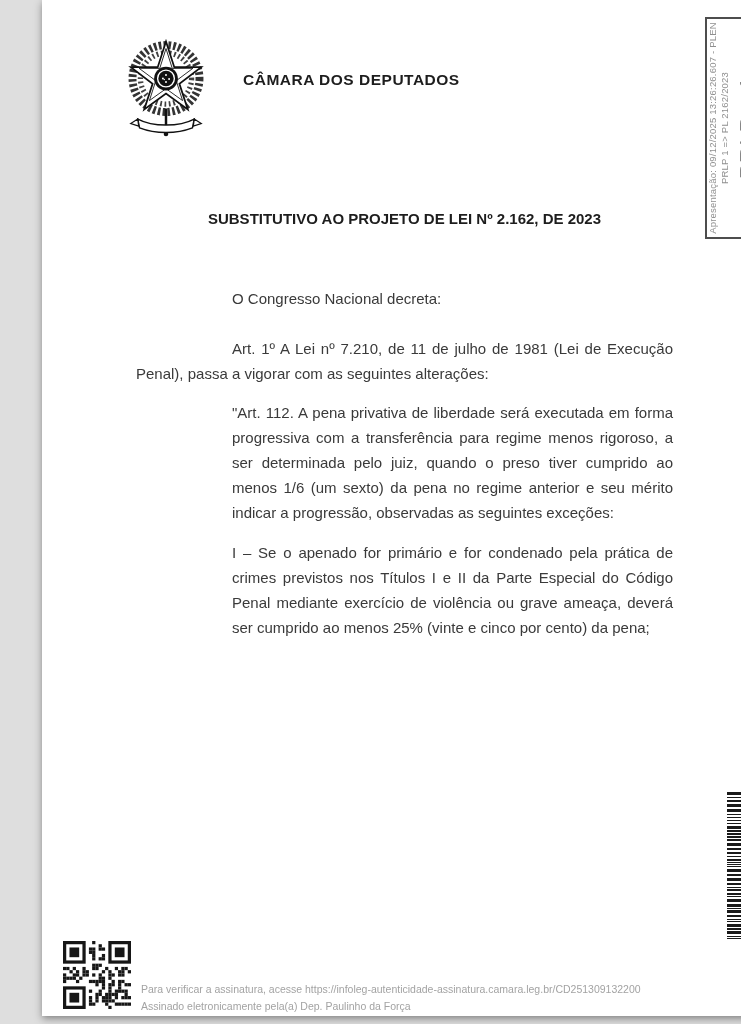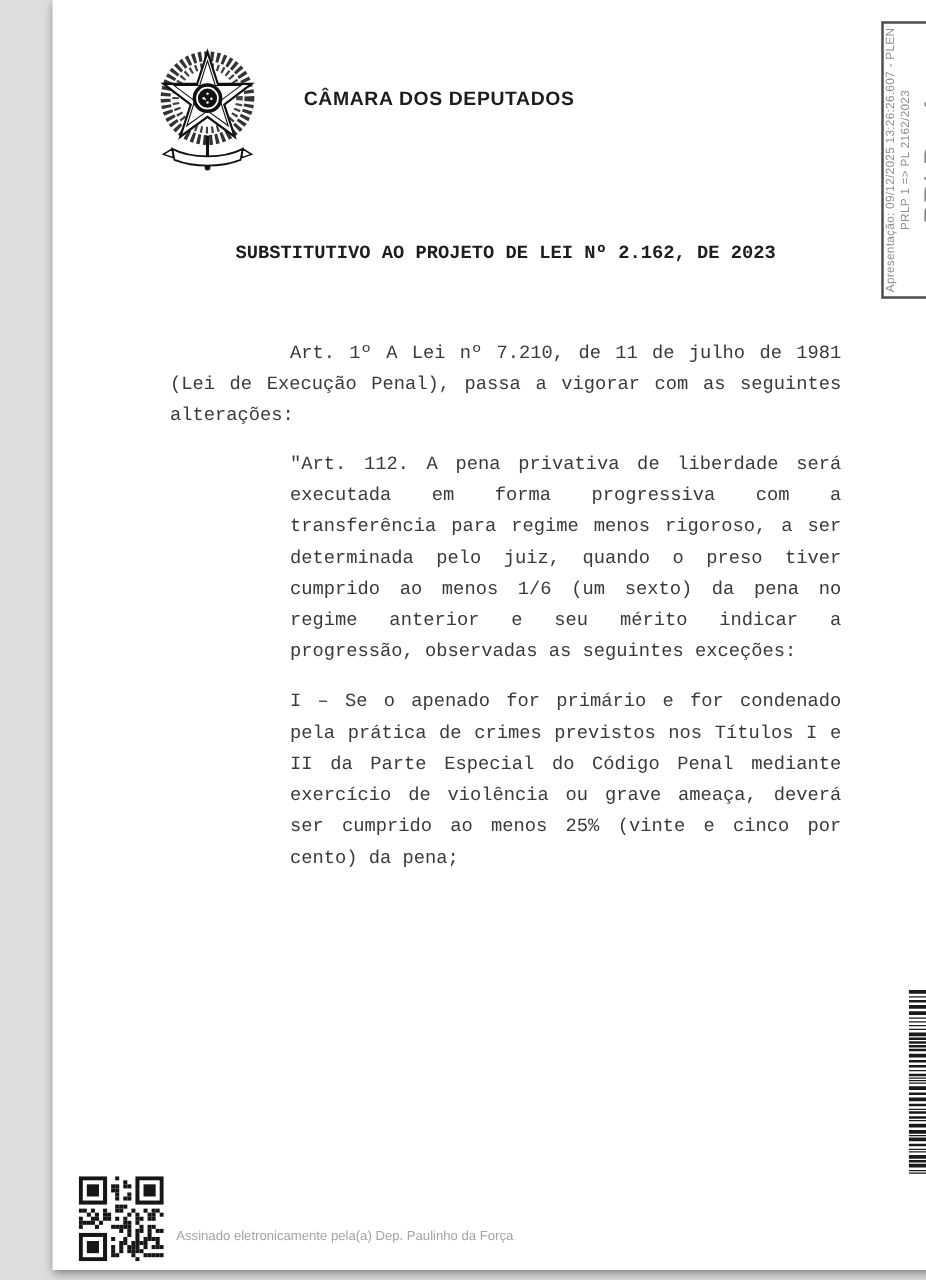--- a/index.html
+++ b/index.html
@@ -38,23 +38,23 @@
   .stamp-inner {
     position: absolute; left: 50%; top: 50%;
     width: 218px; height: 62px;
     transform: translate(-50%,-50%) rotate(-90deg);
     text-align: center; color: #8f8f8f;
   }
   .stamp-small { font-size: 9.5px; line-height: 12px; letter-spacing: .2px; }
   .stamp-big   { font-size: 24px; line-height: 30px; margin-top: 3px; color: #878787; }
   
   .flow {
-    position: absolute; left: 94px; top: 192px;
+    position: absolute; left: 94px; top: 208px;
     width: 537px;
-    color: #3a3a3a; font-size: 15px; line-height: 25px; font-family: Liberation Mono, monospace;
+    color: #3a3a3a; font-size: 15px; line-height: 25px;
   }
   .doc-title {
     text-align: center; font-weight: bold; color: #1d1d1d;
     font-size: 15px; line-height: 22px; margin-bottom: 56px;
   }
   .ementa {
     margin-left: 285px; width: 252px;
     text-align: justify; line-height: 26px;
     margin-bottom: 28px;
   }
@@ -113,20 +113,21 @@
   <div class="stamp">
     <div class="stamp-inner">
       <div class="stamp-small">Apresentação: 09/12/2025 13:26:26.607 - PLEN</div>
       <div class="stamp-small">PRLP 1 =&gt; PL 2162/2023</div>
       <div class="stamp-big">PRLP n.1</div>
     </div>
   </div>
 
   <div class="flow">
     <div class="doc-title">SUBSTITUTIVO AO PROJETO DE LEI Nº 2.162, DE 2023</div>
+    <p class="p-indent mb25">O Congresso Nacional decreta:</p>
     <p class="p-indent mb14">Art. 1º A Lei nº 7.210, de 11 de julho de 1981 (Lei de Execução Penal), passa a vigorar com as seguintes alterações:</p>
     <p class="p-quote mb15">"Art. 112. A pena privativa de liberdade será executada em forma progressiva com a transferência para regime menos rigoroso, a ser determinada pelo juiz, quando o preso tiver cumprido ao menos 1/6 (um sexto) da pena no regime anterior e seu mérito indicar a progressão, observadas as seguintes exceções:</p>
     <p class="p-quote mb15">I – Se o apenado for primário e for condenado pela prática de crimes previstos nos Títulos I e II da Parte Especial do Código Penal mediante exercício de violência ou grave ameaça, deverá ser cumprido ao menos 25% (vinte e cinco por cento) da pena;</p>
   </div>
 
   <svg id="qr" class="qr" viewBox="0 0 68 68" xmlns="http://www.w3.org/2000/svg">
       <rect x="0" y="0" width="22.666666666666668" height="22.666666666666668" fill="#161616"></rect>
       <rect x="3.238095238095238" y="3.238095238095238" width="16.19047619047619" height="16.19047619047619" fill="#fff"></rect>
       <rect x="6.476190476190476" y="6.476190476190476" width="9.714285714285715" height="9.714285714285715" fill="#161616"></rect>
       <rect x="45.333333333333336" y="0" width="22.666666666666668" height="22.666666666666668" fill="#161616"></rect>
@@ -243,20 +244,21 @@
       <rect x="42.095238095238095" y="61.523809523809526" width="3.238095238095238" height="3.238095238095238" fill="#161616"></rect>
       <rect x="51.80952380952381" y="61.523809523809526" width="3.238095238095238" height="3.238095238095238" fill="#161616"></rect>
       <rect x="55.04761904761905" y="61.523809523809526" width="3.238095238095238" height="3.238095238095238" fill="#161616"></rect>
       <rect x="58.285714285714285" y="61.523809523809526" width="3.238095238095238" height="3.238095238095238" fill="#161616"></rect>
       <rect x="61.523809523809526" y="61.523809523809526" width="3.238095238095238" height="3.238095238095238" fill="#161616"></rect>
       <rect x="64.76190476190476" y="61.523809523809526" width="3.238095238095238" height="3.238095238095238" fill="#161616"></rect>
       <rect x="45.333333333333336" y="64.76190476190476" width="3.238095238095238" height="3.238095238095238" fill="#161616"></rect>
     </svg>
 
   <div class="footer-text">
+    <div>Para verificar a assinatura, acesse https://infoleg-autenticidade-assinatura.camara.leg.br/CD251309132200</div>
     <div>Assinado eletronicamente pela(a) Dep. Paulinho da Força</div>
   </div>
 
   <div class="barcode-wrap">
     <svg id="bc" class="barcode-bars" width="27" height="150" viewBox="0 0 27 150" xmlns="http://www.w3.org/2000/svg">
         <rect x="0" y="0" width="27" height="3" fill="#1a1a1a"></rect>
         <rect x="0" y="5" width="27" height="1" fill="#1a1a1a"></rect>
         <rect x="0" y="8" width="27" height="2" fill="#1a1a1a"></rect>
         <rect x="0" y="12" width="27" height="3" fill="#1a1a1a"></rect>
         <rect x="0" y="17" width="27" height="3" fill="#1a1a1a"></rect>

